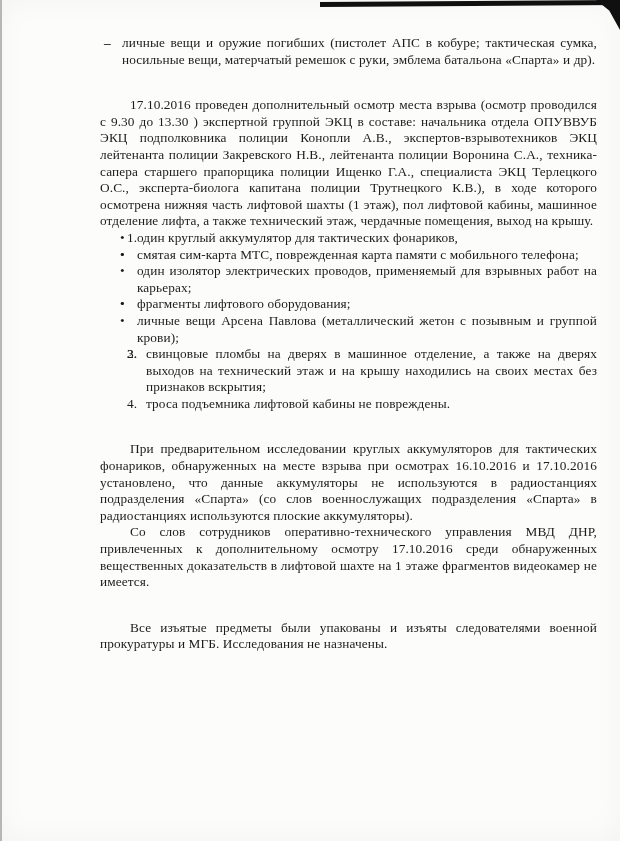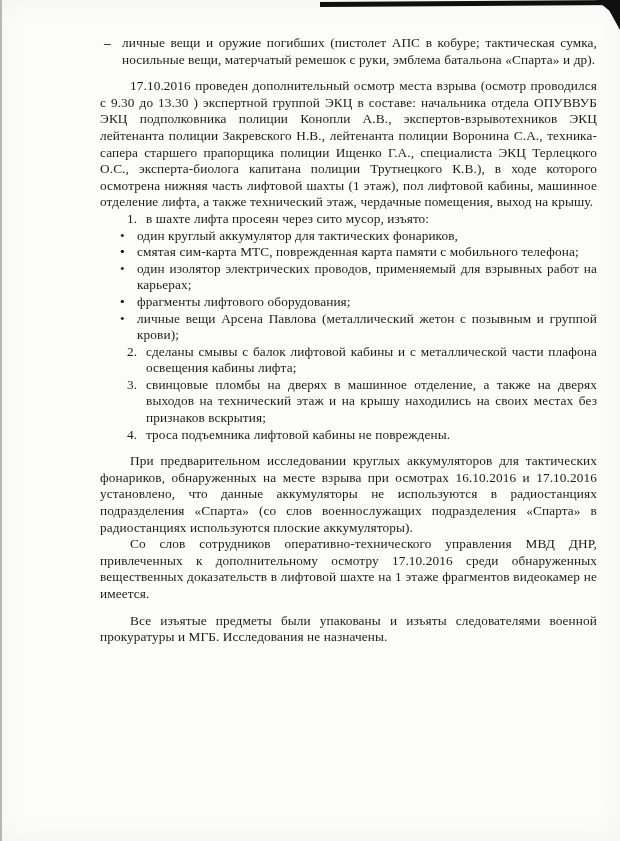--- a/index.html
+++ b/index.html
@@ -45,21 +45,21 @@
     font-size: 13.3px;
     line-height: 16.6px;
     text-align: justify;
     letter-spacing: 0.1px;
   }
   .para {
     margin: 0;
     text-align: justify;
   }
   .indent { text-indent: 30px; }
-  .gap-top { margin-top: 10px; }
+  .gap-top { margin-top: 29px; }
   .li {
     position: relative;
     text-align: justify;
     margin: 0;
   }
   .li .marker {
     position: absolute;
     top: 0;
   }
   .dash-item { padding-left: 22px; }
@@ -86,21 +86,20 @@
     <div class="li dash-item">
       <span class="marker">–</span>
       <span>личные вещи и оружие погибших (пистолет АПС в кобуре; тактическая сумка, носильные вещи, матерчатый ремешок с руки, эмблема батальона «Спарта» и др).</span>
     </div>
 
     <p class="para indent gap-top">17.10.2016 проведен дополнительный осмотр места взрыва (осмотр проводился с 9.30 до 13.30 ) экспертной группой ЭКЦ в составе: начальника отдела ОПУВВУБ ЭКЦ подполковника полиции Конопли А.В., экспертов-взрывотехников ЭКЦ лейтенанта полиции Закревского Н.В., лейтенанта полиции Воронина С.А., техника-сапера старшего прапорщика полиции Ищенко Г.А., специалиста ЭКЦ Терлецкого О.С., эксперта-биолога капитана полиции Трутнецкого К.В.), в ходе которого осмотрена нижняя часть лифтовой шахты (1 этаж), пол лифтовой кабины, машинное отделение лифта, а также технический этаж, чердачные помещения, выход на крышу.</p>
 
 
     <div class="li num-item">
       <span class="marker">1.</span>
-      <span>в шахте лифта просеян через сито мусор, изъято:</span>
     </div>
 
     <div class="li bullet-item">
       <span class="marker">•</span>
       <span>один круглый аккумулятор для тактических фонариков,</span>
     </div>
     <div class="li bullet-item">
       <span class="marker">•</span>
     </div>
     <div class="li bullet-item">
@@ -118,21 +117,20 @@
       <span class="marker">•</span>
       <span>фрагменты лифтового оборудования;</span>
     </div>
     <div class="li bullet-item">
       <span class="marker">•</span>
       <span>личные вещи Арсена Павлова (металлический жетон с позывным и группой крови);</span>
     </div>
 
     <div class="li num-item">
       <span class="marker">2.</span>
-      <span>сделаны смывы с балок лифтовой кабины и с металлической части плафона освещения кабины лифта;</span>
     </div>
     <div class="li num-item">
       <span class="marker">3.</span>
       <span>свинцовые пломбы на дверях в машинное отделение, а также на дверях выходов на технический этаж и на крышу находились на своих местах без признаков вскрытия;</span>
     </div>
     <div class="li num-item">
       <span class="marker">4.</span>
       <span>троса подъемника лифтовой кабины не повреждены.</span>
     </div>
 

